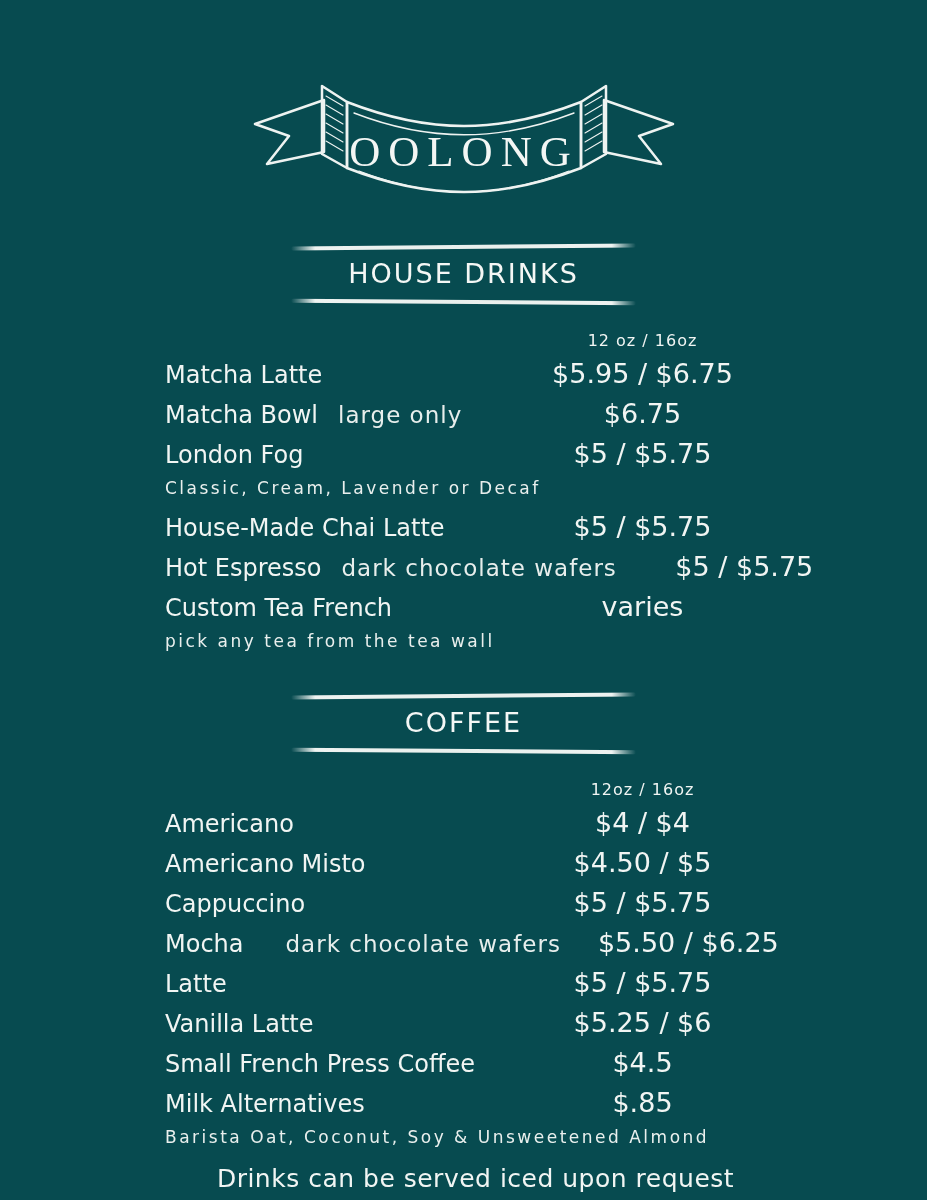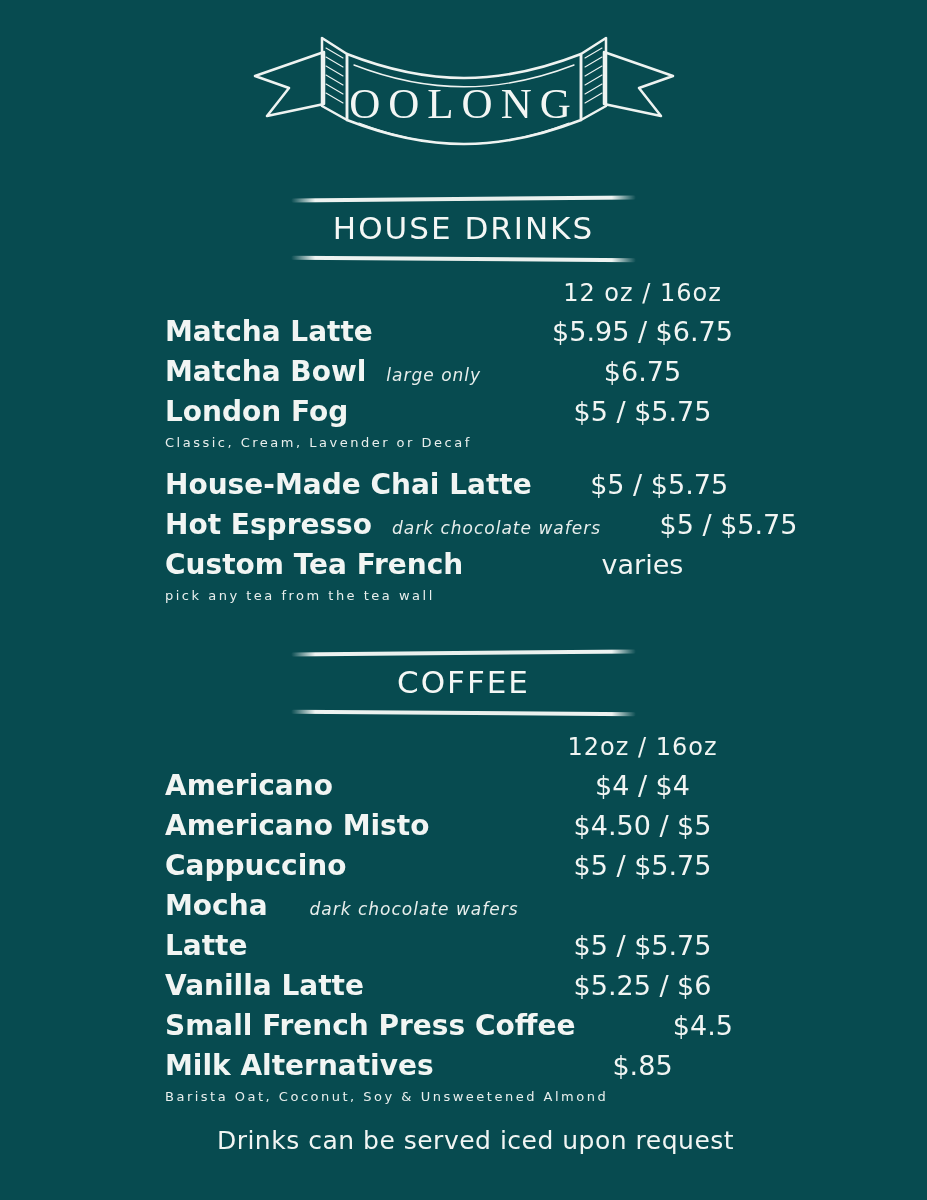--- a/index.html
+++ b/index.html
@@ -3,21 +3,21 @@
 <meta charset="utf-8">
 <style>
   html, body { margin: 0; padding: 0; }
   body {
     width: 927px; height: 1200px;
     background: #074b50;
     color: #f1f5f3;
     font-family: "DejaVu Sans", sans-serif;
     overflow: hidden;
   }
-  .page { width: 927px; height: 1116px; position: relative; }
+  .page { width: 927px; height: 1116px; position: relative; margin-top: 48px; }
 
   
   .banner-wrap { padding-top: 22px; text-align: center; }
   .banner-svg { display: block; margin: 0 auto; width: 470px; height: 145px; }
   .banner-text {
     font-family: "Liberation Serif", "DejaVu Serif", serif;
     font-size: 43px;
     letter-spacing: 8px;
     fill: #f3f6f4;
   }
@@ -27,44 +27,44 @@
   .section-header.first { margin-top: 30px; }
   .section-header.second { margin-top: 30px; }
   .chalk-line {
     height: 4px;
     border-radius: 3px;
     background: linear-gradient(90deg, rgba(238,243,241,0) 0%, #eef3f1 7%, #e8efec 50%, #eef3f1 93%, rgba(238,243,241,0) 100%);
     transform: rotate(-0.5deg);
   }
   .chalk-line.down { transform: rotate(0.4deg); }
   .section-title {
-    font-size: 31px;
+    font-size: 27px;
     letter-spacing: 2px;
     padding: 9px 0 11px;
     color: #f4f7f5;
     text-align: center;
   }
 
   
   .menu { padding: 0 157px 0 165px; }
   .row { display: flex; align-items: baseline; min-height: 40px; }
   .row.size-row { min-height: 46px; align-items: flex-end; }
-  .name { font-size: 28px; white-space: nowrap; font-weight: bold; }
-  .note { font-size: 17px; margin-left: 20px; letter-spacing: 1px; opacity: .96; white-space: nowrap; font-style: italic; }
+  .name { font-size: 24px; white-space: nowrap; }
+  .note { font-size: 23px; margin-left: 20px; letter-spacing: 1px; opacity: .96; white-space: nowrap; }
   .note.wide-gap { margin-left: 42px; }
   .price {
     flex: 0 0 255px;
     margin-left: auto;
     text-align: center;
     font-size: 27px;
     white-space: nowrap;
   }
-  .size-header { font-size: 24px; letter-spacing: 1px; }
+  .size-header { font-size: 16px; letter-spacing: 1px; }
   .desc {
-    font-size: 13px;
+    font-size: 17px;
     letter-spacing: 2.5px;
     min-height: 33px;
     opacity: .97;
   }
   .gap-sm { height: 8px; }
 
   
   .footer {
     text-align: center;
     font-size: 25px;
@@ -171,20 +171,21 @@
     </div>
 
     <div class="row">
       <span class="name">Cappuccino</span>
       <span class="price">$5 / $5.75</span>
     </div>
 
     <div class="row">
       <span class="name">Mocha</span>
       <span class="note wide-gap">dark chocolate wafers</span>
+      <span class="price">$5.50 / $6.25</span>
     </div>
 
     <div class="row">
       <span class="name">Latte</span>
       <span class="price">$5 / $5.75</span>
     </div>
 
     <div class="row">
       <span class="name">Vanilla Latte</span>
       <span class="price">$5.25 / $6</span>

